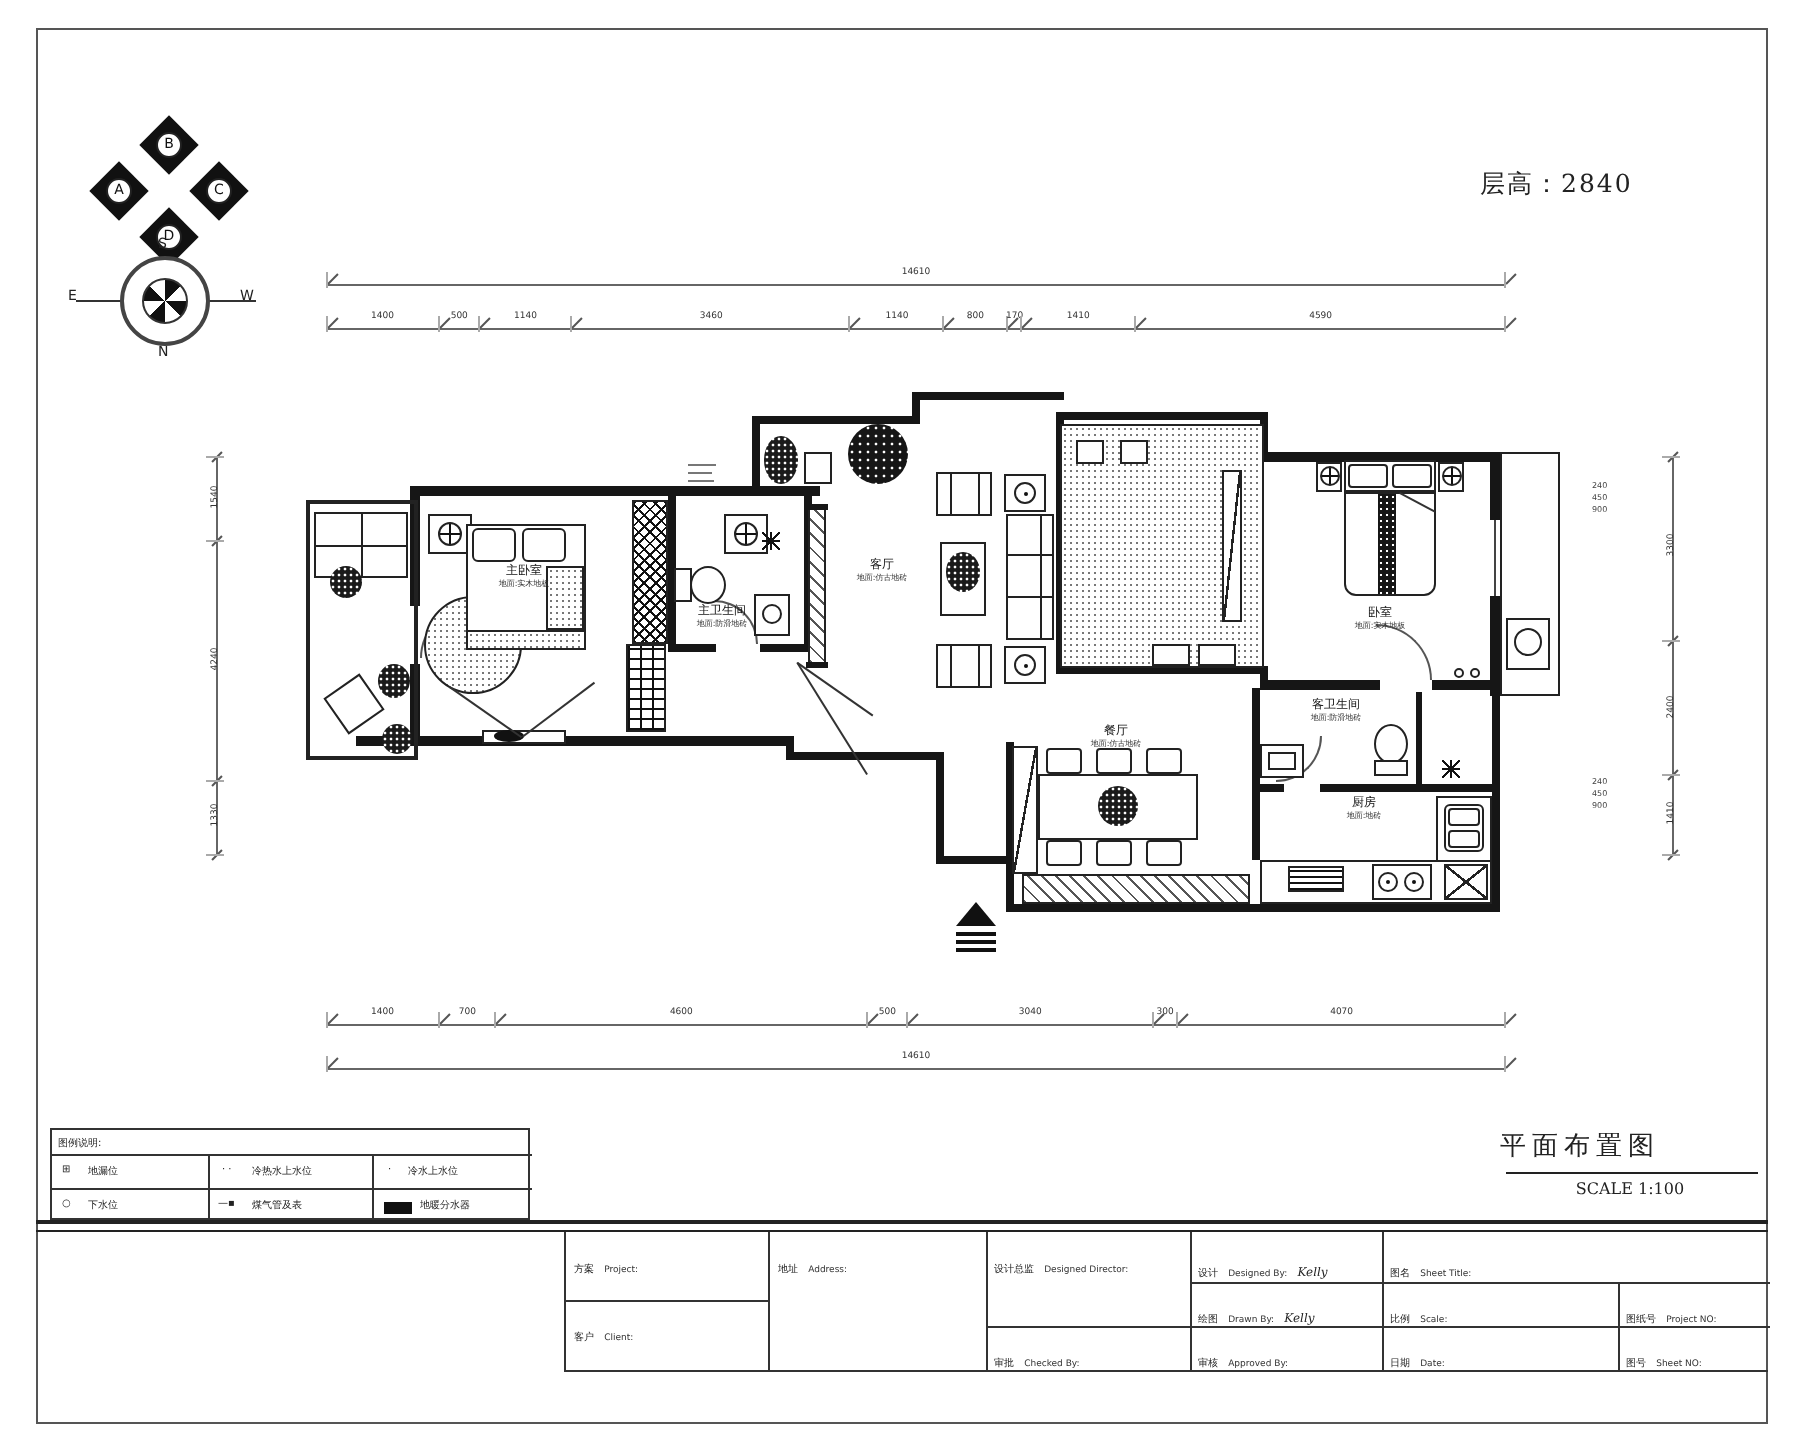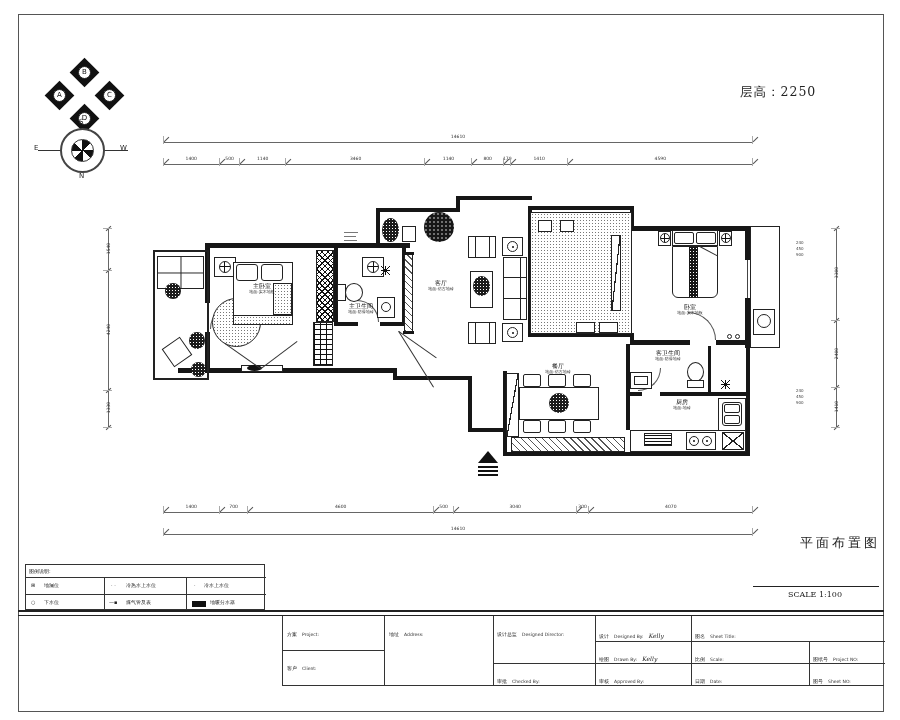--- a/index.html
+++ b/index.html
@@ -71,21 +71,21 @@
   <div class="a" style="left:30px;top:116px;width:106px;height:70px">
     <div class="a" style="left:49px;top:2px;font-size:7px">S</div>
     <div class="a" style="left:4px;top:28px;font-size:7px">E</div>
     <div class="a" style="left:90px;top:28px;font-size:7px">W</div>
     <div class="a" style="left:49px;top:56px;font-size:7px">N</div>
     <div class="a" style="left:8px;top:34px;width:90px;height:1px;background:#333"></div>
     <div class="a circ" style="left:30px;top:12px;width:45px;height:45px;border-width:2px;border-color:#444"></div>
     <div class="a" style="left:41px;top:23px;width:23px;height:23px;border:1px solid #333;border-radius:50%;background:conic-gradient(#111 0 45deg,#fff 45deg 90deg,#111 90deg 135deg,#fff 135deg 180deg,#111 180deg 225deg,#fff 225deg 270deg,#111 270deg 315deg,#fff 315deg 360deg)"></div>
   </div>
 
-  <div class="a serif" style="left:740px;top:84px;font-size:12.5px;letter-spacing:1px">层高：2250</div>
+  <div class="a serif" style="left:740px;top:84px;font-size:12.5px;letter-spacing:1px">层高：2840</div>
 
   <div class="dimc" style="left:163px;top:132px;width:590px;height:12px">
       <div class="dim-base"></div>
       <div class="dim-tick" style="left: 0px;"></div>
       <div class="dim-ext" style="left: 0px;"></div>
       <div class="dim-lab" style="left: 275px;">14610</div>
       <div class="dim-tick" style="left: 589px;"></div>
       <div class="dim-ext" style="left: 589px;"></div>
     </div>
   <div class="dimc" style="left:163px;top:154px;width:590px;height:12px">
@@ -375,21 +375,21 @@
     <div class="a t5" style="left:18px;top:34px">下水位</div>
     <div class="a t5" style="left:83px;top:34px">—▪</div>
     <div class="a t5" style="left:100px;top:34px">煤气管及表</div>
     <div class="a" style="left:166px;top:36px;width:14px;height:6px;background:#111"></div>
     <div class="a t5" style="left:184px;top:34px">地暖分水器</div>
   </div>
 
   <div class="a" style="left:18px;top:610px;width:866px;height:2px;background:#222"></div>
   <div class="a" style="left:18px;top:615px;width:866px;height:1px;background:#222"></div>
 
-  <div class="a serif" style="left:750px;top:534px;width:130px;text-align:right;font-size:13px;letter-spacing:3px">平面布置图</div>
+  <div class="a serif" style="left:750px;top:564px;width:130px;text-align:left;font-size:13px;letter-spacing:3px">平面布置图</div>
   <div class="a" style="left:753px;top:586px;width:126px;height:1px;background:#222"></div>
   <div class="a serif" style="left:750px;top:590px;width:130px;text-align:center;font-size:8px">SCALE 1:100</div>
 
   <div class="a" style="left:282px;top:616px;width:602px;height:70px;border-left:1px solid #333;border-bottom:1px solid #333">
     <div class="a" style="left:101px;top:0;width:1px;height:70px;background:#333"></div>
     <div class="a" style="left:210px;top:0;width:1px;height:70px;background:#333"></div>
     <div class="a" style="left:312px;top:0;width:1px;height:70px;background:#333"></div>
     <div class="a" style="left:408px;top:0;width:1px;height:70px;background:#333"></div>
     <div class="a" style="left:526px;top:25px;width:1px;height:45px;background:#333"></div>
     <div class="a" style="left:0;top:34px;width:101px;height:1px;background:#333"></div>

